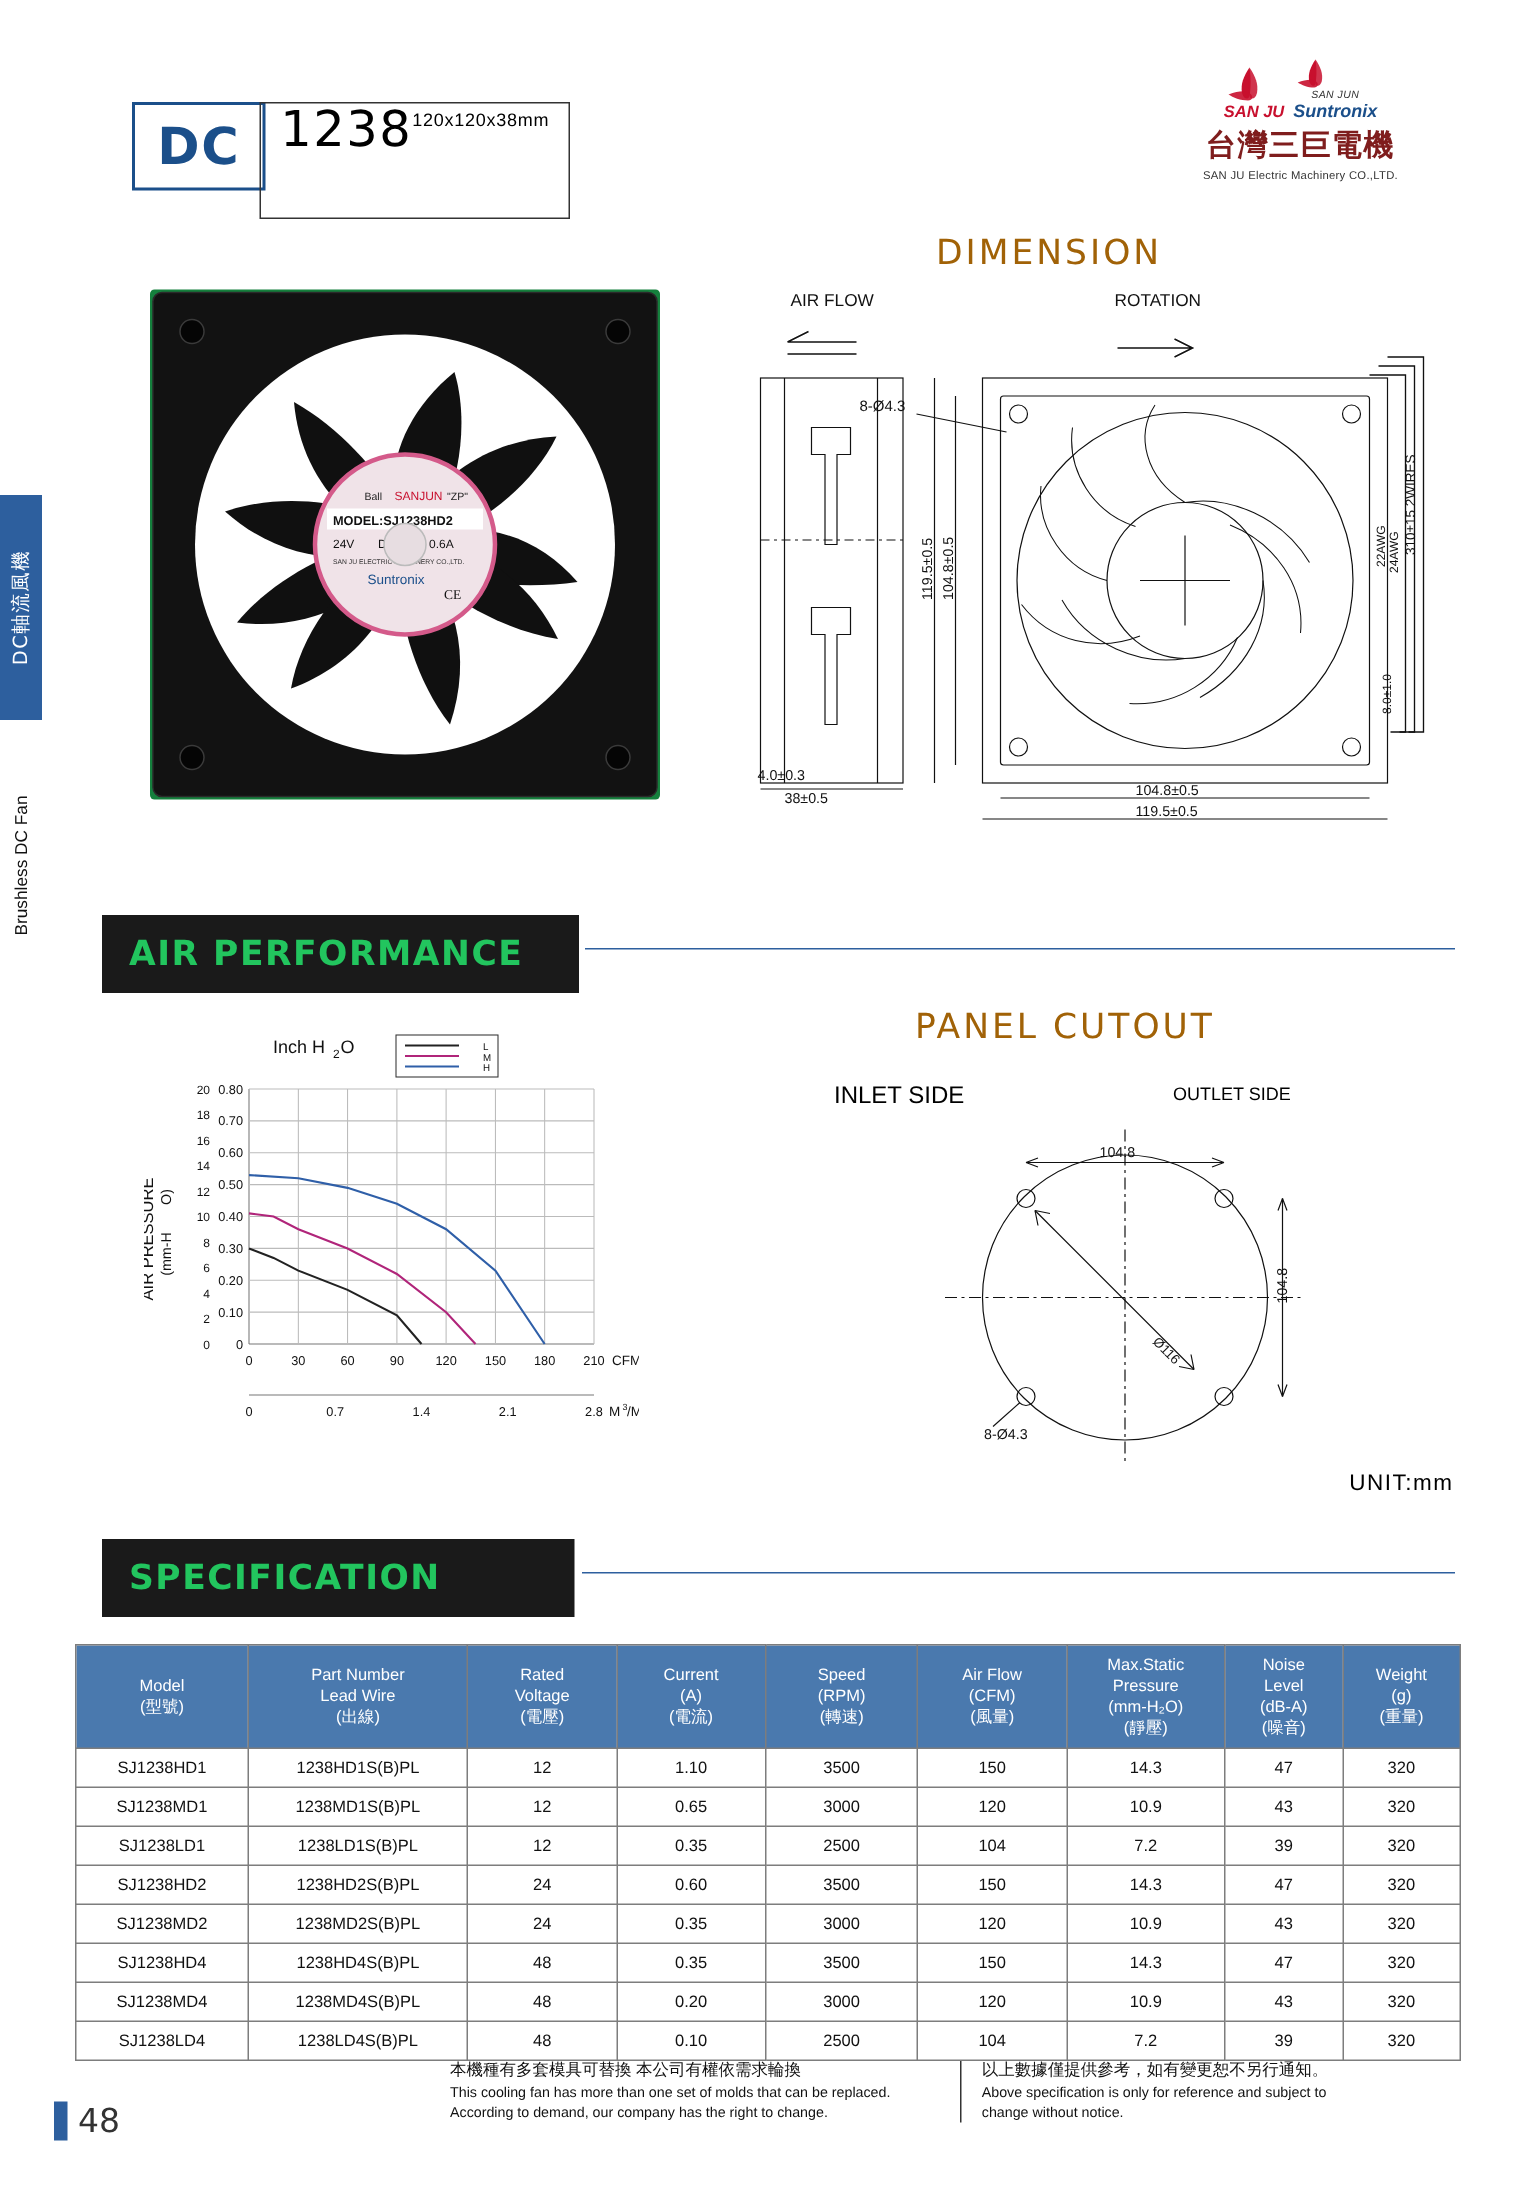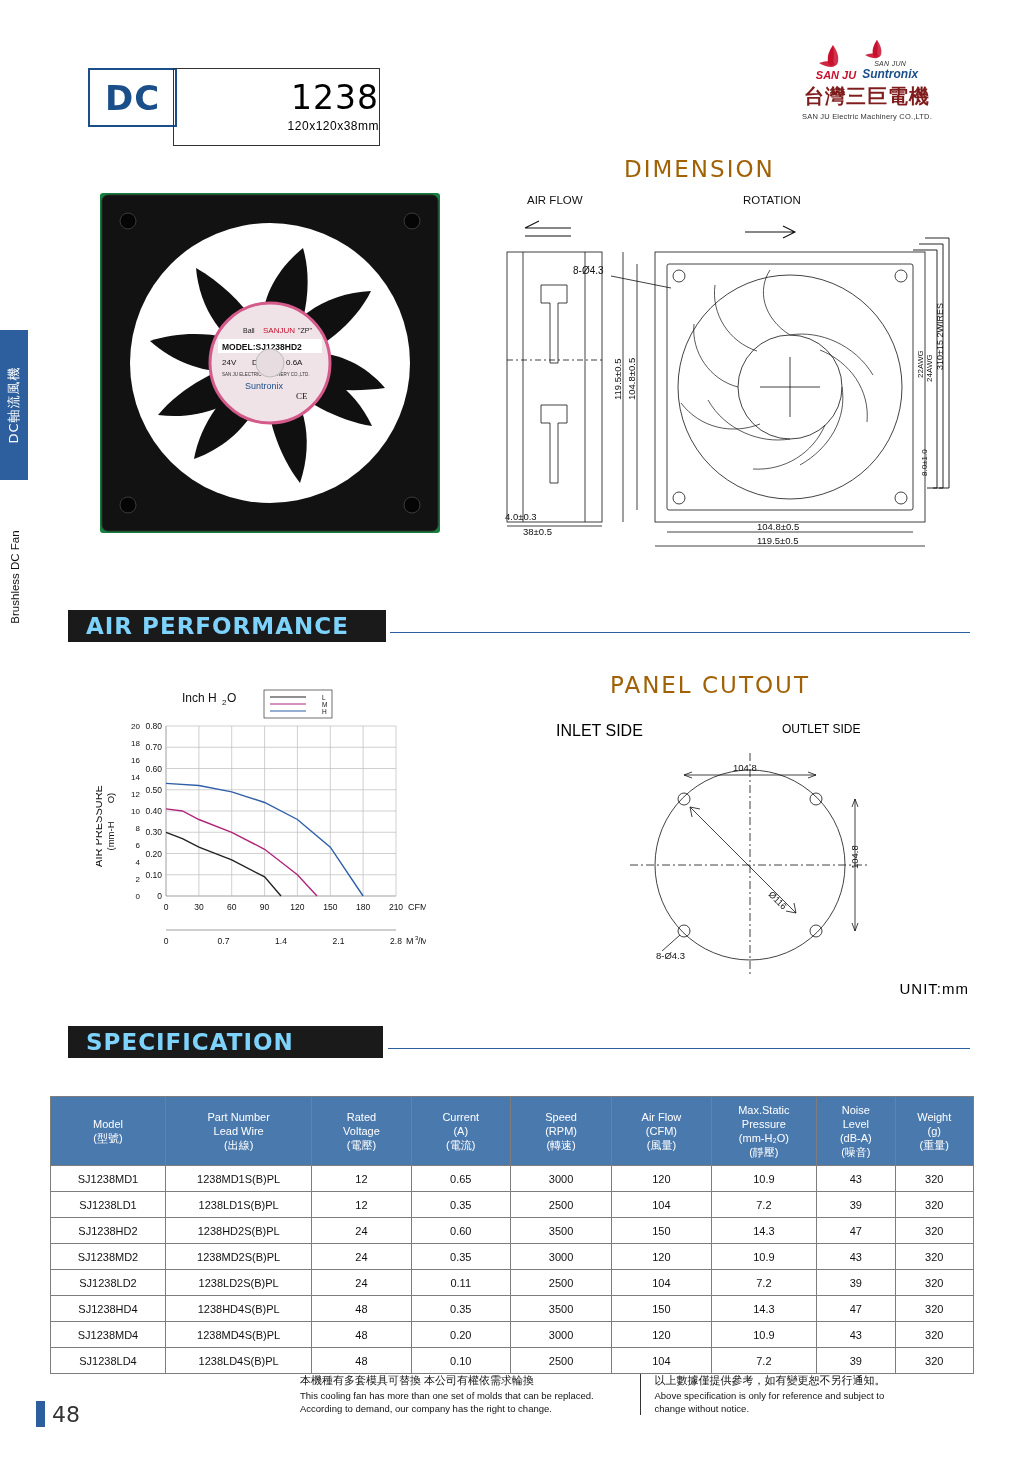--- a/index.html
+++ b/index.html
@@ -16,22 +16,22 @@
   #header-dc-box{left:88px;top:68px;width:290px;height:72px;}
   .dc-label{
     position:absolute;left:0;top:0;width:85px;height:55px;
     border:2px solid #1b4f8a;color:#1b4f8a;
     font-size:34px;font-weight:bold;letter-spacing:1px;
     display:flex;align-items:center;justify-content:center;
     font-family:"DejaVu Sans", sans-serif;
   }
   .model-box{
     position:absolute;left:85px;top:0;width:205px;height:76px;
-    border:1px solid #333;display:flex;flex-direction:column;
-    align-items:flex-end;justify-content:center;
+    border:1px solid #333;display:flex;flex-direction:row;
+    align-items:flex-start;justify-content:center;
   }
   .model-num{font-size:33px;letter-spacing:1px;line-height:34px;font-family:"DejaVu Sans", sans-serif;}
   .model-dim{font-size:12px;margin-top:4px;letter-spacing:0.5px;}
 
   
   #logo{right:62px;top:38px;width:190px;text-align:center;}
   .logo-row{display:flex;align-items:flex-end;justify-content:center;gap:6px;font-style:italic;}
   .logo-brand{font-size:9px;color:#333;letter-spacing:.3px;}
   .logo-brand .big{display:block;font-size:11px;font-weight:bold;color:#c8102e;letter-spacing:0;}
   .logo-cn{font-size:20px;font-weight:bold;color:#7f1d1d;letter-spacing:1px;margin-top:2px;
@@ -48,21 +48,21 @@
   }
   #side-tab-sub{left:6px;top:492px;width:18px;height:170px;}
   #side-tab-sub .t2{
     position:absolute;left:-76px;top:76px;width:170px;height:18px;
     transform:rotate(-90deg);font-size:11.5px;color:#111;
     display:flex;align-items:center;justify-content:center;
   }
 
   
   .sec-title{
-    height:32px;background:#1a1a1a;color:#7dd3fc;display:flex;align-items:center;
+    height:52px;background:#1a1a1a;color:#22c55e;display:flex;align-items:center;
     padding-left:18px;font-size:23px;font-weight:bold;letter-spacing:1px;
     font-family:"DejaVu Sans", sans-serif;
   }
   .sec-rule{position:absolute;height:1px;background:#2d5f9e;}
 
   
   #fan-photo{left:100px;top:193px;width:340px;height:340px;background:#15803d;border-radius:3px;}
 
   .plain-title{font-size:23px;letter-spacing:2px;font-family:"DejaVu Sans", sans-serif;color:#a16207;}
 
@@ -412,20 +412,31 @@
       <th style="width:70px">
         Noise<br>Level<br>(dB-A)<br><span>(噪音)</span>
       </th>
       <th style="width:70px">
         Weight<br>(g)<br><span>(重量)</span>
       </th>
     </tr>
   </thead>
   <tbody id="spec-body">
       <tr>
+        <td>SJ1238HD1</td>
+        <td>1238HD1S(B)PL</td>
+        <td>12</td>
+        <td>1.10</td>
+        <td>3500</td>
+        <td>150</td>
+        <td>14.3</td>
+        <td>47</td>
+        <td>320</td>
+      </tr>
+      <tr>
         <td>SJ1238MD1</td>
         <td>1238MD1S(B)PL</td>
         <td>12</td>
         <td>0.65</td>
         <td>3000</td>
         <td>120</td>
         <td>10.9</td>
         <td>43</td>
         <td>320</td>
       </tr>
@@ -453,31 +464,20 @@
       </tr>
       <tr>
         <td>SJ1238MD2</td>
         <td>1238MD2S(B)PL</td>
         <td>24</td>
         <td>0.35</td>
         <td>3000</td>
         <td>120</td>
         <td>10.9</td>
         <td>43</td>
-        <td>320</td>
-      </tr>
-      <tr>
-        <td>SJ1238LD2</td>
-        <td>1238LD2S(B)PL</td>
-        <td>24</td>
-        <td>0.11</td>
-        <td>2500</td>
-        <td>104</td>
-        <td>7.2</td>
-        <td>39</td>
         <td>320</td>
       </tr>
       <tr>
         <td>SJ1238HD4</td>
         <td>1238HD4S(B)PL</td>
         <td>48</td>
         <td>0.35</td>
         <td>3500</td>
         <td>150</td>
         <td>14.3</td>

